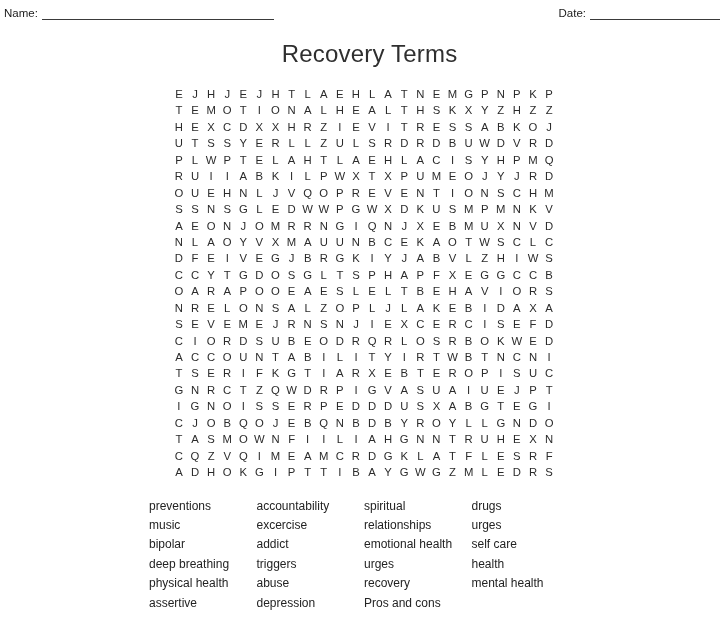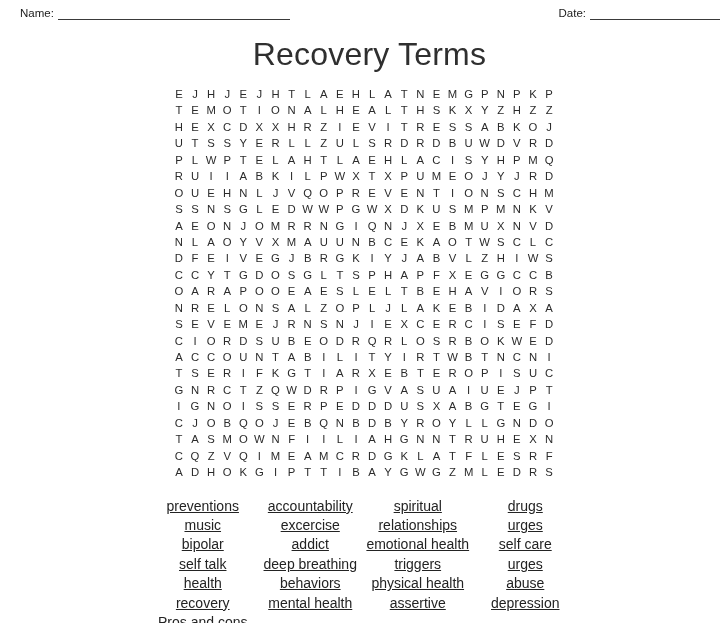--- a/index.html
+++ b/index.html
@@ -13,21 +13,21 @@
     font-family: "Liberation Sans", sans-serif;
     color: #222222;
     overflow: hidden;
     position: relative;
   }
 
   
   .header {
     display: flex;
     align-items: flex-end;
-    padding: 6px 8px 0 20px;
+    padding: 6px 8px 0 4px;
     box-sizing: border-box;
     width: 100%;
     font-size: 11.5px;
     color: #1a1a1a;
   }
   .field {
     display: flex;
     align-items: flex-end;
     white-space: nowrap;
   }
@@ -41,21 +41,21 @@
     border-bottom: 1px solid #3a3a3a;
     height: 12px;
   }
   .rule-name { width: 232px; }
   .rule-date { width: 130px; }
   .header-spacer { flex: 1 1 auto; }
 
   
   .title {
     text-align: center;
-    font-size: 32px;
+    font-size: 24px;
     font-weight: 400;
     color: #2f2f2f;
     letter-spacing: 0.2px;
     margin: 16px 0 0 0;
     line-height: 36px;
     padding-left: 11px;
   }
 
   
   .grid-wrap {
@@ -80,26 +80,24 @@
 
   
   .wordlist {
     margin: 16px auto 0 auto;
     width: 430px;
     display: grid;
     grid-template-columns: repeat(4, 1fr);
     row-gap: 0px;
   }
   .word {
-    text-align: center;
-    font-size: 14px;
+    font-size: 12px;
     line-height: 19.4px;
     color: #232323;
     white-space: nowrap;
-    text-decoration: underline;
   }
 </style>
 </head>
 <body>
 
 <div class="header">
   <div class="field">
     <span class="field-label">Name:</span>
     <span class="rule rule-name"></span>
   </div>
@@ -699,26 +697,24 @@
     <div class="word">spiritual</div>
     <div class="word">drugs</div>
     <div class="word">music</div>
     <div class="word">excercise</div>
     <div class="word">relationships</div>
     <div class="word">urges</div>
     <div class="word">bipolar</div>
     <div class="word">addict</div>
     <div class="word">emotional health</div>
     <div class="word">self care</div>
-    <div class="word">self talk</div>
     <div class="word">deep breathing</div>
     <div class="word">triggers</div>
     <div class="word">urges</div>
     <div class="word">health</div>
-    <div class="word">behaviors</div>
     <div class="word">physical health</div>
     <div class="word">abuse</div>
     <div class="word">recovery</div>
     <div class="word">mental health</div>
     <div class="word">assertive</div>
     <div class="word">depression</div>
     <div class="word">Pros and cons</div>
   </div>
 
 </body></html>

